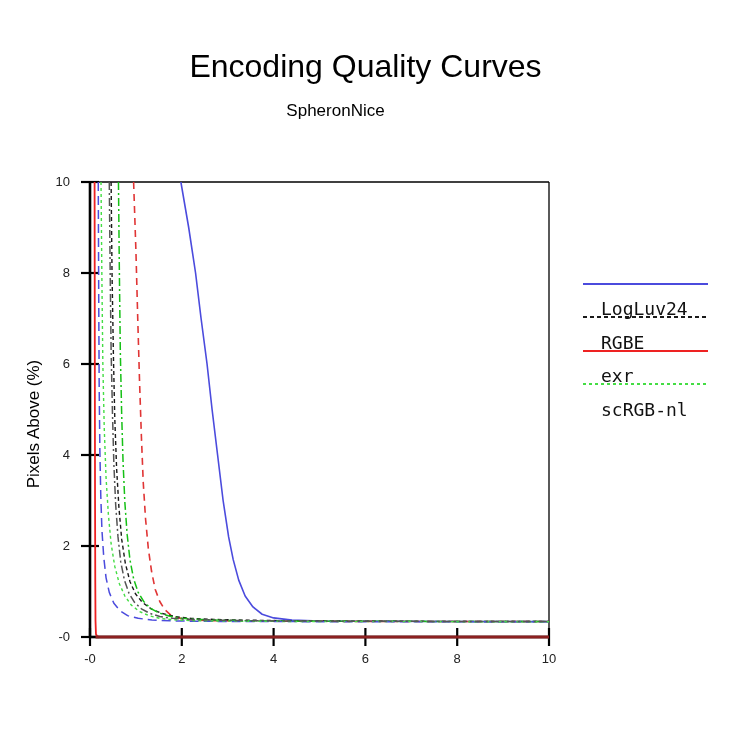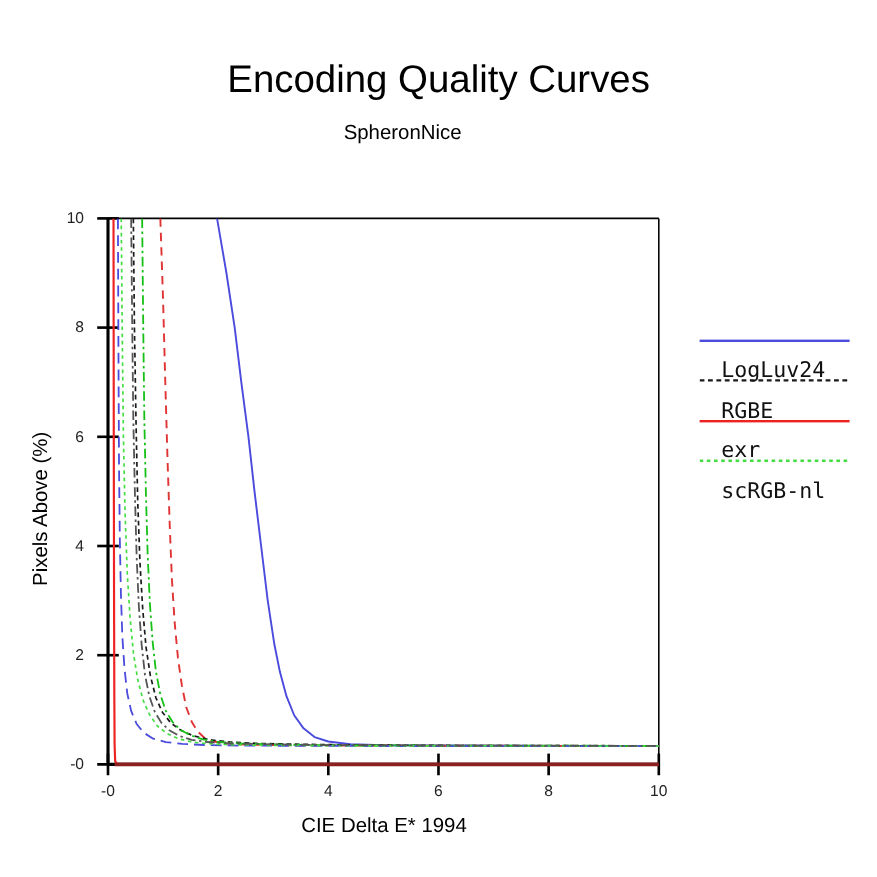--- a/index.html
+++ b/index.html
@@ -165,21 +165,20 @@
       <div class="tick-label ytick-label" style="left: 42px; top: 174px;">10</div>
       <div class="tick-label xtick-label" style="left: 70px; top: 651px;">-0</div>
       <div class="tick-label xtick-label" style="left: 161.8px; top: 651px;">2</div>
       <div class="tick-label xtick-label" style="left: 253.6px; top: 651px;">4</div>
       <div class="tick-label xtick-label" style="left: 345.4px; top: 651px;">6</div>
       <div class="tick-label xtick-label" style="left: 437.2px; top: 651px;">8</div>
       <div class="tick-label xtick-label" style="left: 529px; top: 651px;">10</div>
     </div>
 
   <div id="ylabel">Pixels Above (%)</div>
-  <div id="xlabel">CIE Delta E* 1994</div>
 
   <div id="legend">
       <div class="legend-entry">
         <div class="legend-text">LogLuv24</div>
         <div class="legend-rule" style="border-top: 2px solid rgb(75, 75, 221);"></div>
       </div>
       <div class="legend-entry">
         <div class="legend-text">RGBE</div>
         <div class="legend-rule" style="border-top: 2px none rgb(26, 26, 26); height: 0px;">
           <svg width="125" height="4" style="position: absolute; left: 0px; top: -2px;">

